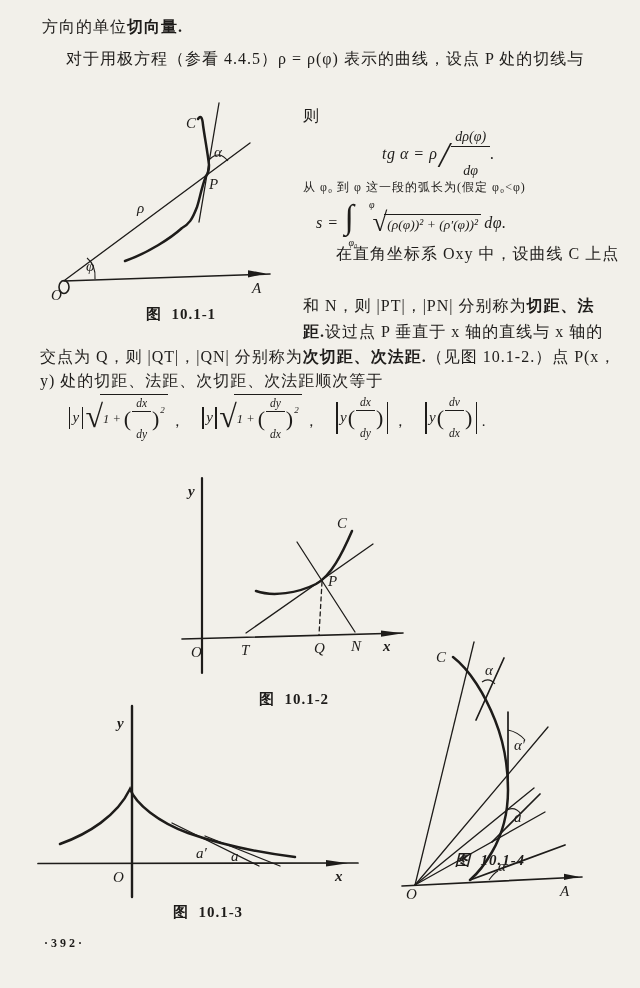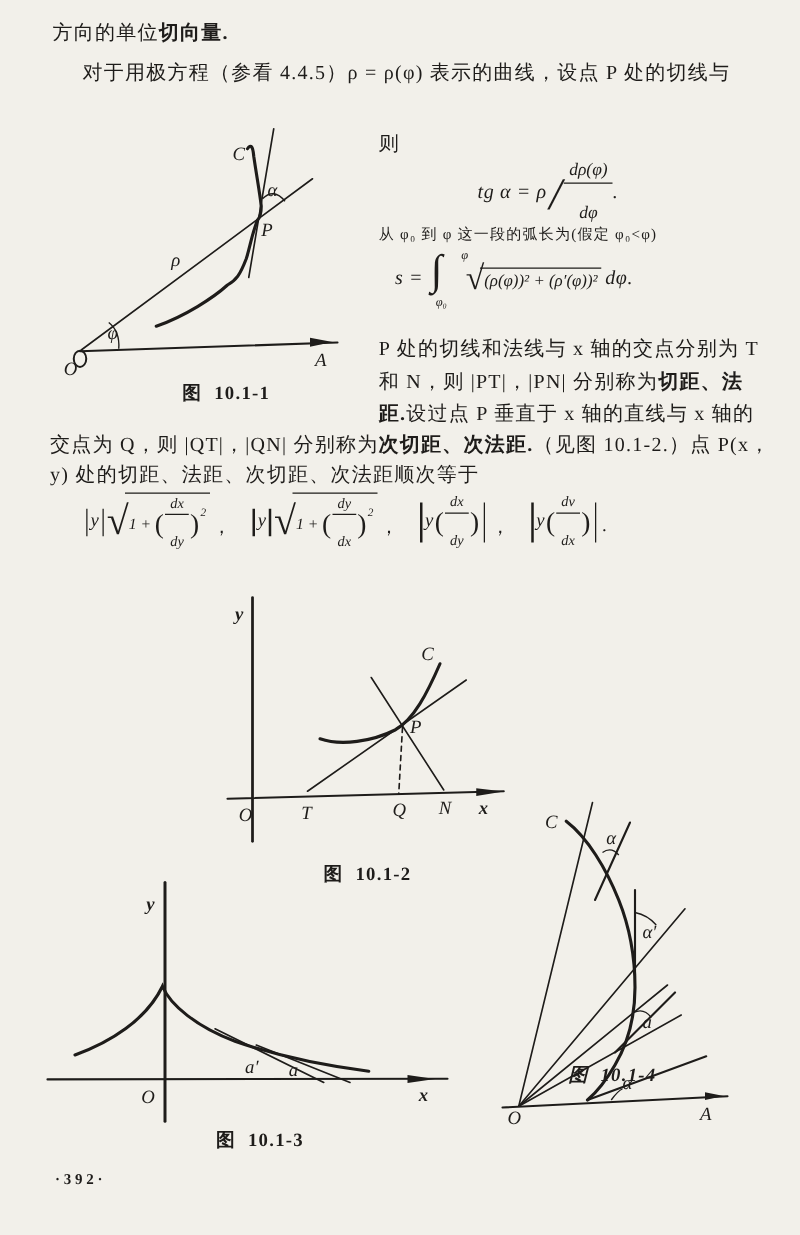--- a/index.html
+++ b/index.html
@@ -80,21 +80,21 @@
     <span class="int-wrap">
       <span class="int-sign">∫</span>
       <span class="int-sup">φ</span>
       <span class="int-sub">φ₀</span>
     </span>
     <span class="sqrt-sign">√</span>
     <span class="radicand">(ρ(φ))² + (ρ′(φ))²</span>
     <span class="math" style="margin-left:3px;">dφ.</span>
   </div>
 
-  <div class="t" style="left:303px;top:268px;">P 处的切线和法线与 x 轴的交点分别为 T</div>
+  <div class="t" style="left:336px;top:242px;">在直角坐标系 Oxy 中，设曲线 C 上点</div>
   <div class="t" style="left:303px;top:294px;">
     <span>和 N，则 |PT|，|PN| 分别称为</span><span class="b">切距、法</span>
   </div>
   <div class="t" style="left:303px;top:320px;">
     <span class="b">距.</span><span>设过点 P 垂直于 x 轴的直线与 x 轴的</span>
   </div>
 
   <div class="t" style="left:40px;top:345px;">
     <span>交点为 Q，则 |QT|，|QN| 分别称为</span><span class="b">次切距、次法距.</span><span>（见图 10.1-2.）点 P(x，</span>
   </div>

